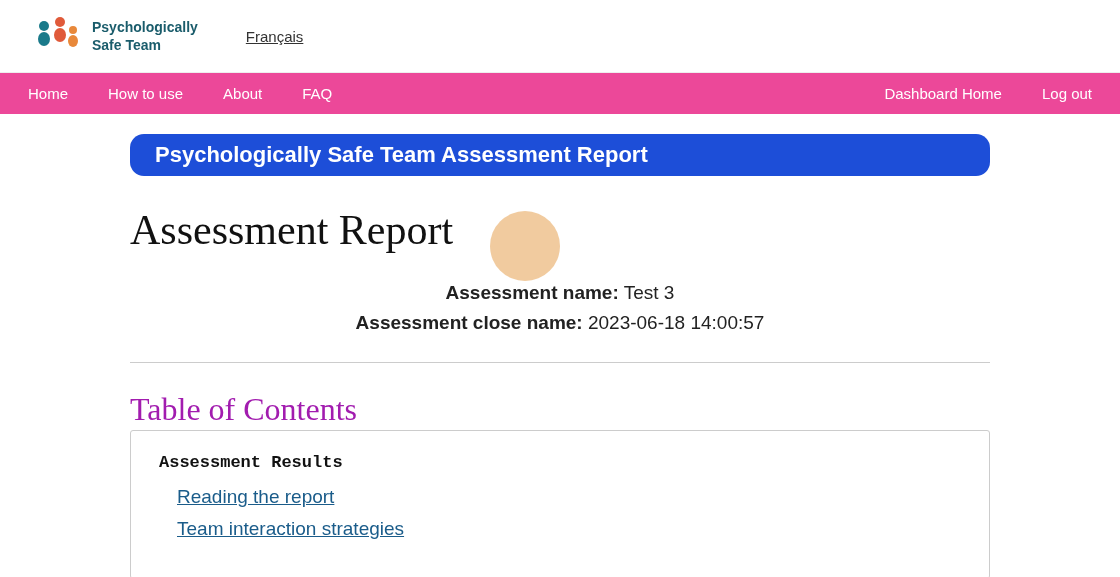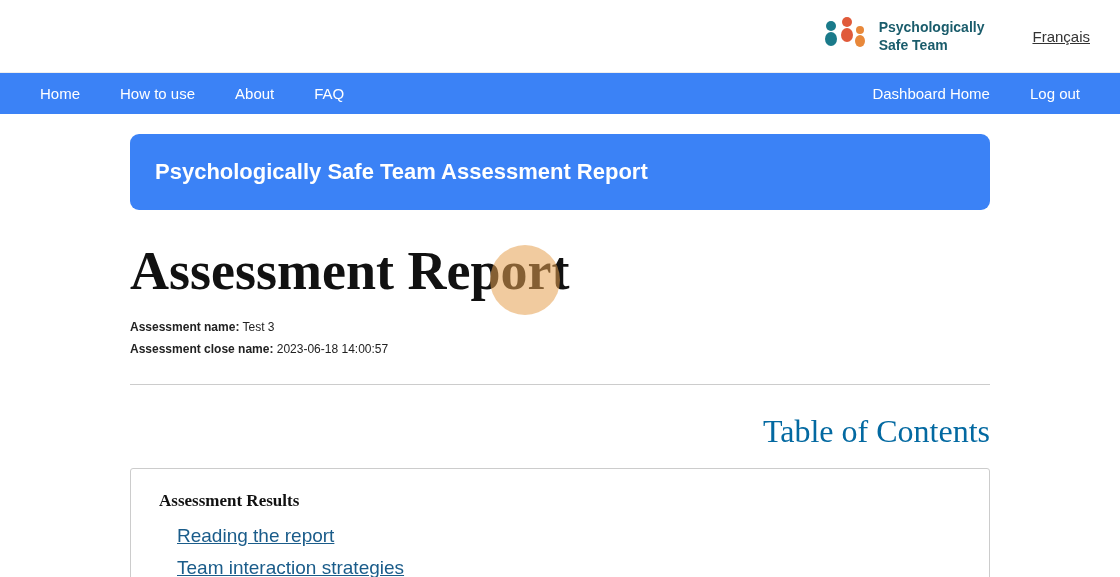--- a/index.html
+++ b/index.html
@@ -12,21 +12,21 @@
       font-family: Georgia, 'Times New Roman', serif;
       background: #fff;
       color: #222;
       font-size: 16px;
     }
 
     
     .site-header {
       display: flex;
       align-items: center;
-      justify-content: flex-end;
+      justify-content: flex-start;
       padding: 10px 30px;
       background: #fff;
       border-bottom: 1px solid #eee;
     }
 
     .logo-area {
       display: flex;
       align-items: center;
       gap: 10px;
     }
@@ -48,24 +48,24 @@
       font-family: Arial, sans-serif;
       font-size: 15px;
       color: #333;
       text-decoration: underline;
       cursor: pointer;
       margin-left: 48px;
     }
 
     
     nav {
-      background: #3b82f6;
+      background: #ec4899;
       display: flex;
       align-items: center;
-      padding: 0 20px;
+      padding: 0 8px;
     }
 
     nav a {
       color: #fff;
       text-decoration: none;
       font-family: Arial, sans-serif;
       font-size: 15px;
       padding: 12px 20px;
       display: inline-block;
       cursor: pointer;
@@ -77,88 +77,88 @@
 
     
     .main-content {
       max-width: 900px;
       margin: 0 auto;
       padding: 0 20px;
     }
 
     
     .report-banner {
-      background: #3b82f6;
+      background: #1d4ed8;
       color: #fff;
-      padding: 25px 25px;
+      padding: 8px 25px;
       margin-top: 20px;
-      border-radius: 9px;
+      border-radius: 14px;
     }
 
     .report-banner-title {
       font-family: Arial, sans-serif;
       font-size: 22px;
       font-weight: bold;
     }
 
     
     .assessment-heading {
-      font-size: 54px;
-      font-weight: bold;
+      font-size: 42px;
+      font-weight: normal;
       margin-top: 30px;
-      margin-bottom: 18px;
+      margin-bottom: 28px;
       position: relative;
       color: #111;
     }
 
     .cursor-circle {
       position: absolute;
       width: 70px;
       height: 70px;
       background: rgba(230, 160, 80, 0.55);
       border-radius: 50%;
       top: 5px;
       left: 360px;
       pointer-events: none;
     }
 
     .assessment-meta {
       font-family: Arial, sans-serif;
-      font-size: 12px;
+      font-size: 19px;
       margin-bottom: 8px;
       color: #222;
+      text-align: center;
     }
 
     .assessment-meta strong {
       font-weight: bold;
     }
 
     .divider {
       border: none;
       border-top: 1px solid #ccc;
       margin: 28px 0;
     }
 
     
     .toc-heading {
       font-size: 32px;
       font-weight: normal;
-      margin-bottom: 18px;
-      color: #0369a1;
-      text-align: right;
+      margin-bottom: 2px;
+      color: #a21caf;
     }
 
     .toc-box {
       border: 1px solid #ccc;
       border-radius: 3px;
       padding: 22px 28px 28px 28px;
     }
 
     .toc-section-title {
-      font-family: Liberation Serif, serif;
+      font-family: Liberation Mono, monospace;
       font-size: 17px;
       font-weight: bold;
       color: #111;
       margin-bottom: 14px;
     }
 
     .toc-links {
       list-style: none;
       padding: 0;
       margin: 0;

